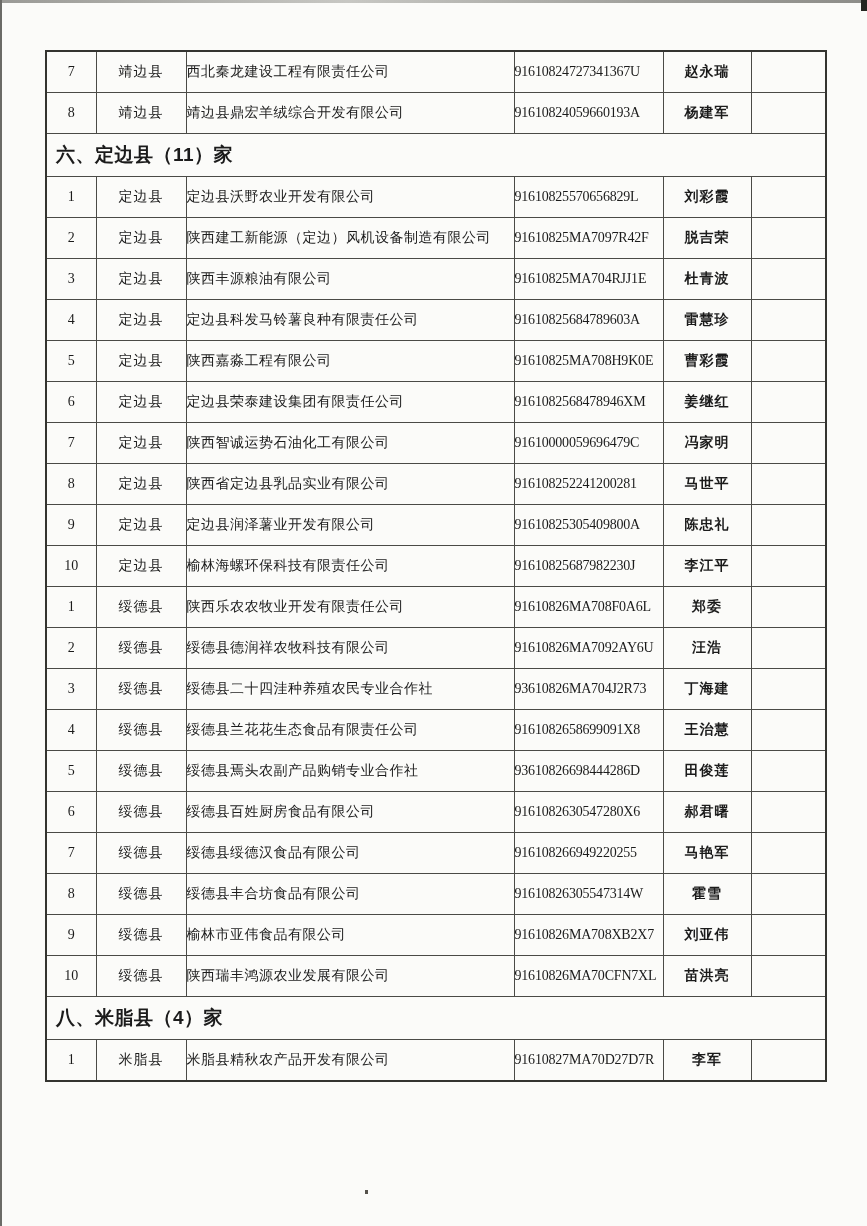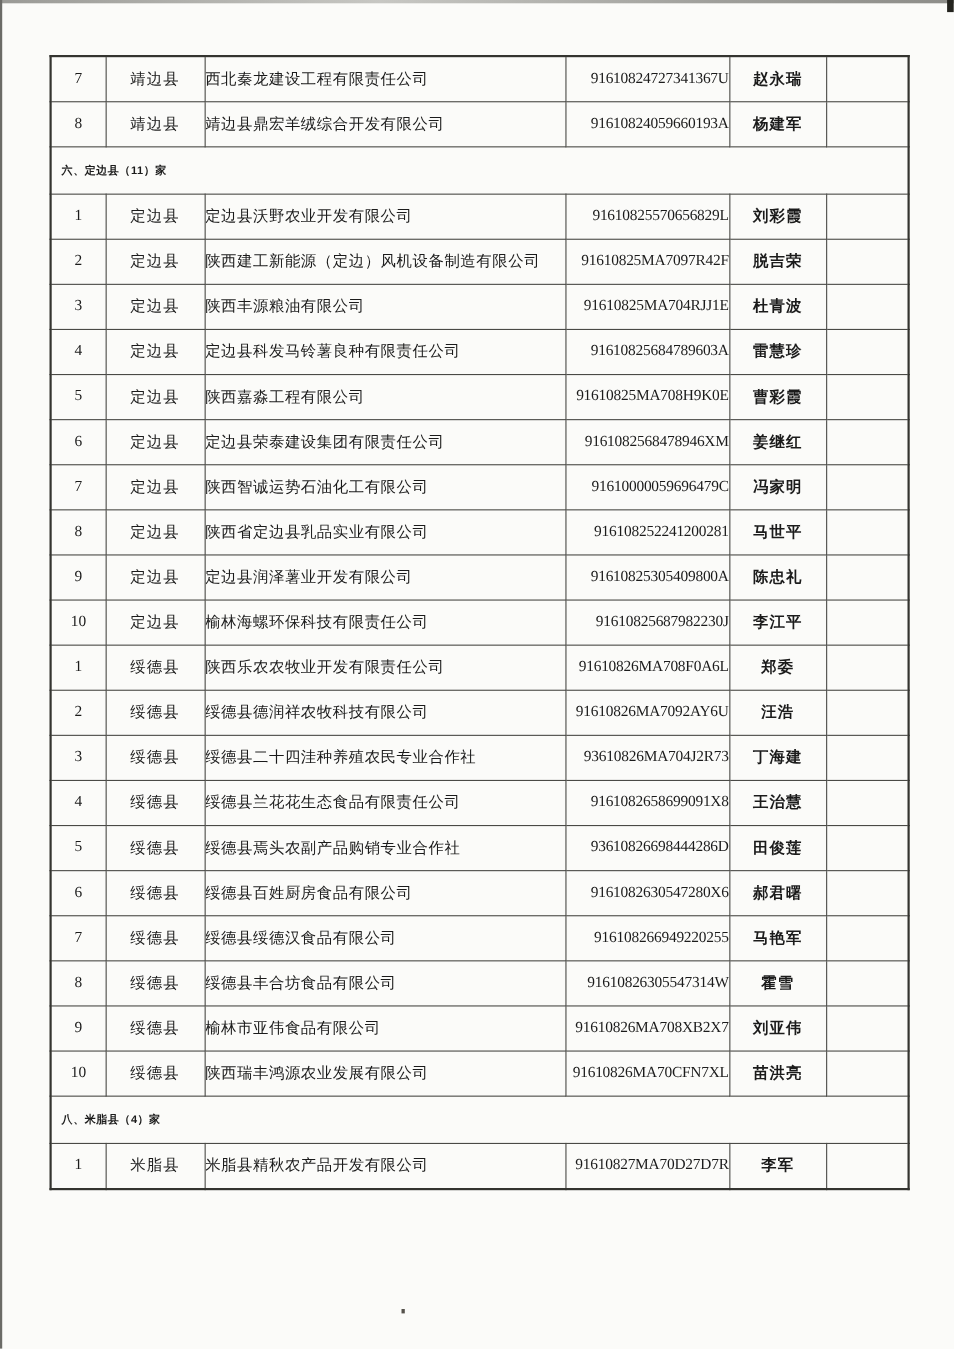--- a/index.html
+++ b/index.html
@@ -39,28 +39,28 @@
     font-size:14px;
     height:40px;
     padding:0;
     overflow:hidden;
     white-space:nowrap;
   }
   table.doc-table{border:2px solid #343430;}
   td.c-no{text-align:center;font-size:13px;}
   td.c-county{text-align:center;letter-spacing:1px;margin-left:36px;}
   td.c-company{text-align:left;padding-left:12px;letter-spacing:0.5px;margin-left:40px;}
-  td.c-code{text-align:right;font-size:13px;letter-spacing:-0.2px;}
+  td.c-code{text-align:left;font-size:13px;letter-spacing:-0.2px;}
   td.c-person{text-align:center;letter-spacing:1px;font-weight:bold;}
   td.c-empty{}
   tr.section-row td{
     text-align:left;
     padding-left:9px;
     font-weight:bold;
-    font-size:10px;
+    font-size:19px;
     height:42px;
     letter-spacing:0.5px;
     font-family:"Liberation Sans","DejaVu Sans",sans-serif;
   }
 </style>
 </head>
 <body>
 
 <div class="scan-top-strip"></div>
 <div class="scan-left-line"></div>

